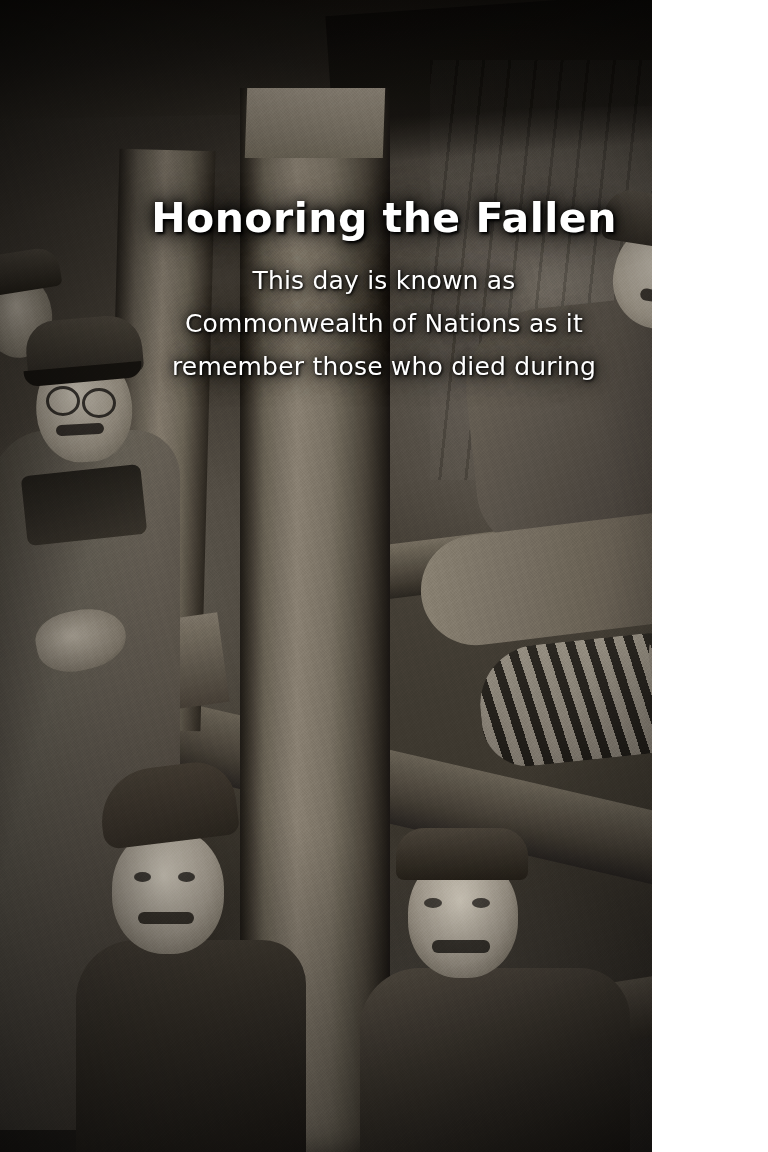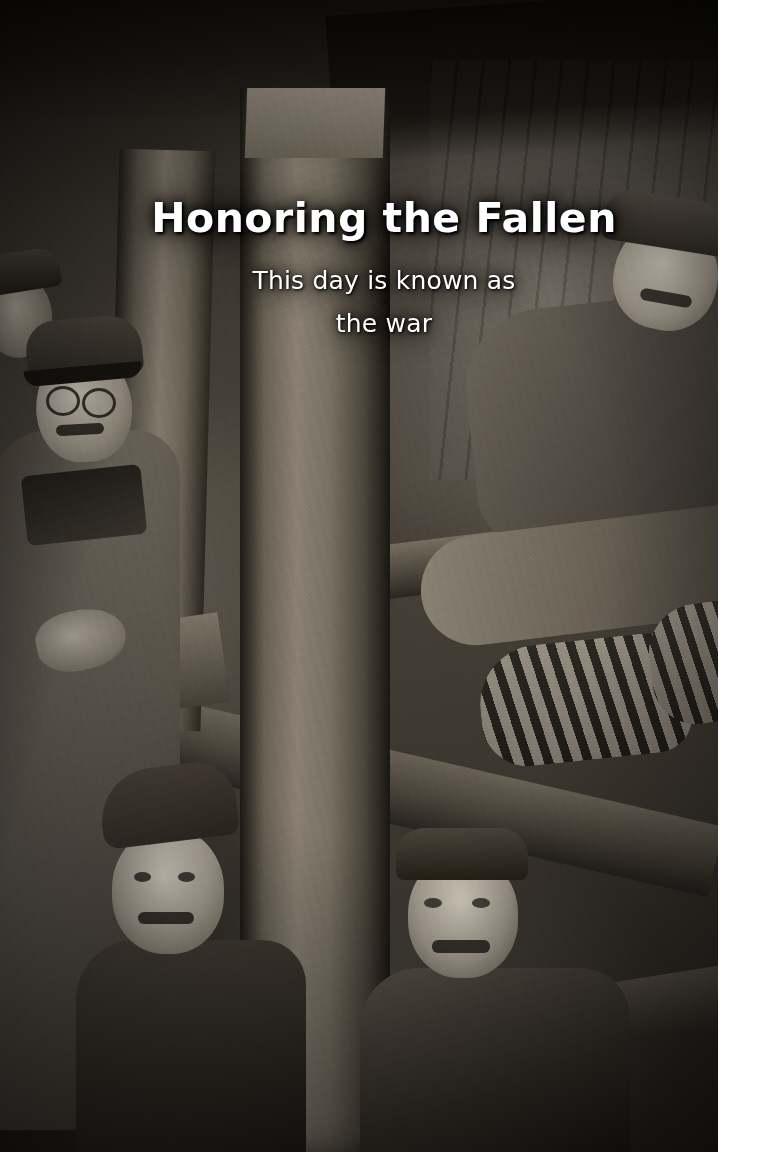--- a/index.html
+++ b/index.html
@@ -9,21 +9,21 @@
   }
   body {
     width: 768px;
     height: 1152px;
     overflow: hidden;
     font-family: "DejaVu Sans", sans-serif;
   }
 
   #card {
     position: relative;
-    width: 718px;
+    width: 652px;
     height: 1152px;
     background: #701a75;
     overflow: hidden;
   }
 
   
   #photo {
     position: absolute;
     left: 0;
     top: 0;
@@ -442,18 +442,19 @@
 
     <div class="layer desat"></div>
     <div class="layer grain"></div>
     <div class="layer vignette"></div>
   </div>
 
   <div id="text-block">
     <h1 id="headline">Honoring the Fallen</h1>
     <div id="body-text">
       <span class="ln">This day is known as</span>
-      <span class="ln">the war</span>
+      <span class="ln">Commonwealth of Nations  as it</span>
+      <span class="ln">remember those who died during</span>
     </div>
   </div>
 
 
 </div>
 
 </body></html>

